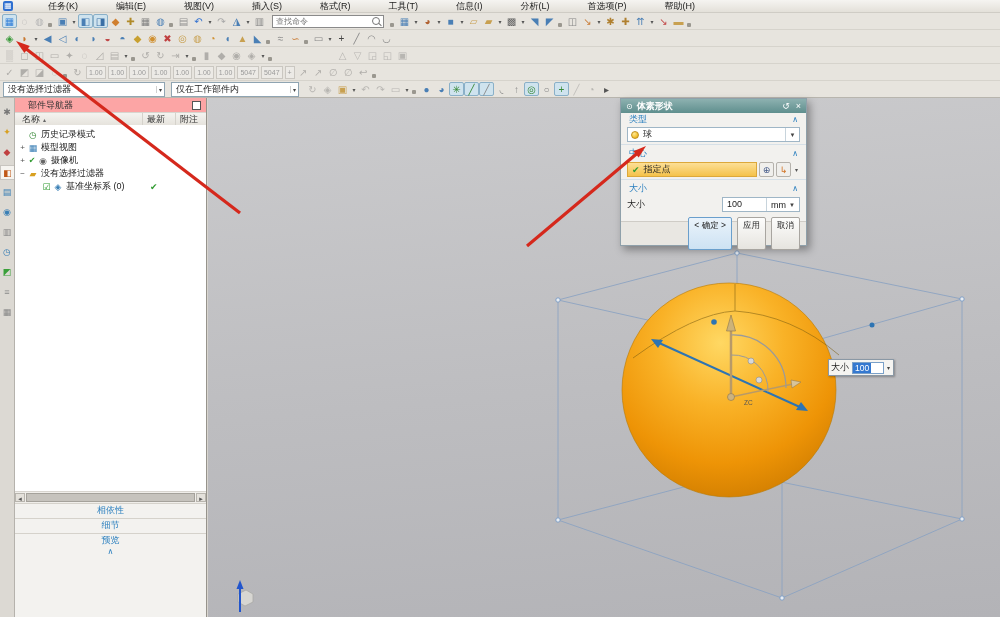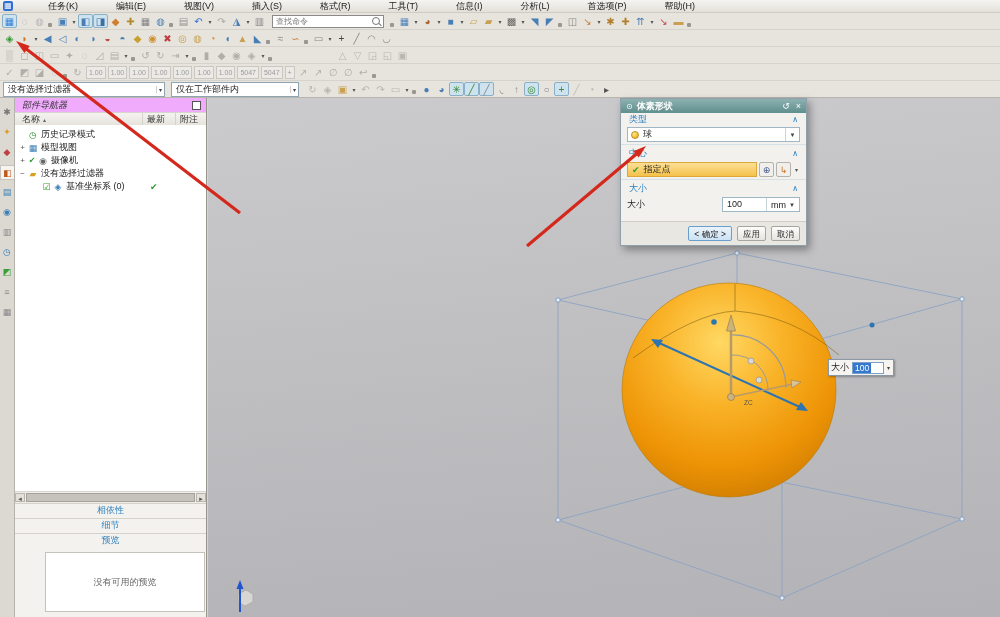--- a/index.html
+++ b/index.html
@@ -47,21 +47,21 @@
   
   #resourcebar{position:absolute;left:0;top:98px;width:15px;height:519px;background:#dcd9d3;
     border-right:1px solid #b5b2ac;box-sizing:border-box;padding-top:2px;}
   .vicon{width:14px;height:15px;line-height:15px;text-align:center;font-size:9px;margin:5px 0;}
   .vicon.sel{background:#f6f4f0;border:1px solid #c8c5c0;border-right:none;box-sizing:border-box;}
 
   
   #navigator{position:absolute;left:15px;top:98px;width:192px;height:519px;background:#f3f2ef;
     border-right:1px solid #96938c;box-sizing:border-box;}
   .navtitle{height:14px;display:flex;align-items:center;justify-content:space-between;
-    padding:0 5px 0 7px;font-size:9px;color:#333;background:#f0abfc;font-style:italic;}
+    padding:0 5px 0 13px;font-size:9px;color:#333;background:#fca5a5;}
   .floatbox{width:7px;height:7px;border:1px solid #555;background:#fff;}
   .navcols{height:13px;display:flex;align-items:center;background:linear-gradient(#f4f3f0,#e5e2db);
     border-top:1px solid #d8d5cf;border-bottom:1px solid #cfccc5;font-size:9px;color:#333;}
   .nc{border-right:1px solid #d5d2cb;height:13px;line-height:13px;box-sizing:border-box;}
   .nc1{width:128px;padding-left:7px;}
   .nc2{width:33px;padding-left:4px;}
   .nc3{flex:1;padding-left:4px;border-right:none;}
   .sortmark{font-size:6px;color:#666;margin-left:3px;}
   #tree{position:absolute;left:0;top:27px;width:100%;height:366px;background:#fff;overflow:hidden;padding-top:3px;box-sizing:border-box;}
   .trow{height:13px;display:flex;align-items:center;font-size:9px;position:relative;}
@@ -130,21 +130,21 @@
   .drow-size{margin:2px 6px 0 6px;display:flex;align-items:center;font-size:9px;}
   .drow-size .lbl{flex:1;}
   .sizebox{width:78px;height:15px;background:#fff;border:1px solid #9fb6c6;display:flex;box-sizing:border-box;}
   .sizeval{flex:1;line-height:13px;padding-left:4px;}
   .unit{width:32px;border-left:1px solid #c8d4dc;display:flex;align-items:center;
     justify-content:center;gap:3px;}
   .unit .uarrow{font-size:6px;color:#444;}
   .dbtnbar{position:absolute;left:0;right:0;bottom:0;height:23px;background:#e9e7e2;
     border-top:1px solid #cfccc6;display:flex;align-items:center;justify-content:flex-end;
     padding-right:6px;gap:5px;}
-  .dbtn{height:15px;line-height:14px;padding:0 5px;font-size:8.5px;color:#222;
+  .dbtn{height:33px;line-height:14px;padding:0 5px;font-size:8.5px;color:#222;
     background:linear-gradient(#fdfdfc,#e6e4df);border:1px solid #a8a5a0;border-radius:2px;box-sizing:border-box;}
   .dbtn.ok{background:linear-gradient(#eaf3fb,#cde2f3);border-color:#6a9fcc;}
 
   
   #overlay{position:absolute;left:0;top:0;z-index:100;pointer-events:none;}
 </style>
 </head>
 <body>
 
 <div id="app">
@@ -388,25 +388,20 @@
       <span class="chev">∨</span>
     </div>
     <div class="navsec" id="sec2">
       <span>细节</span>
       <span class="chev">∨</span>
     </div>
     <div class="navsec" id="sec3">
       <span>预览</span>
       <span class="chev">∧</span>
     </div>
-    <div id="pvarea">
-      <div class="pvbox">
-        <span>没有可用的预览</span>
-      </div>
-    </div>
   </div>
 
   <div id="viewport">
     <svg id="canvas" width="792" height="519" viewBox="208 98 792 519">
       <defs>
         <radialGradient id="sph" cx="46%" cy="28%" r="78%">
           <stop offset="0%" stop-color="#ffd863"></stop>
           <stop offset="38%" stop-color="#f9b227"></stop>
           <stop offset="72%" stop-color="#ee9406"></stop>
           <stop offset="100%" stop-color="#cd7b00"></stop>

